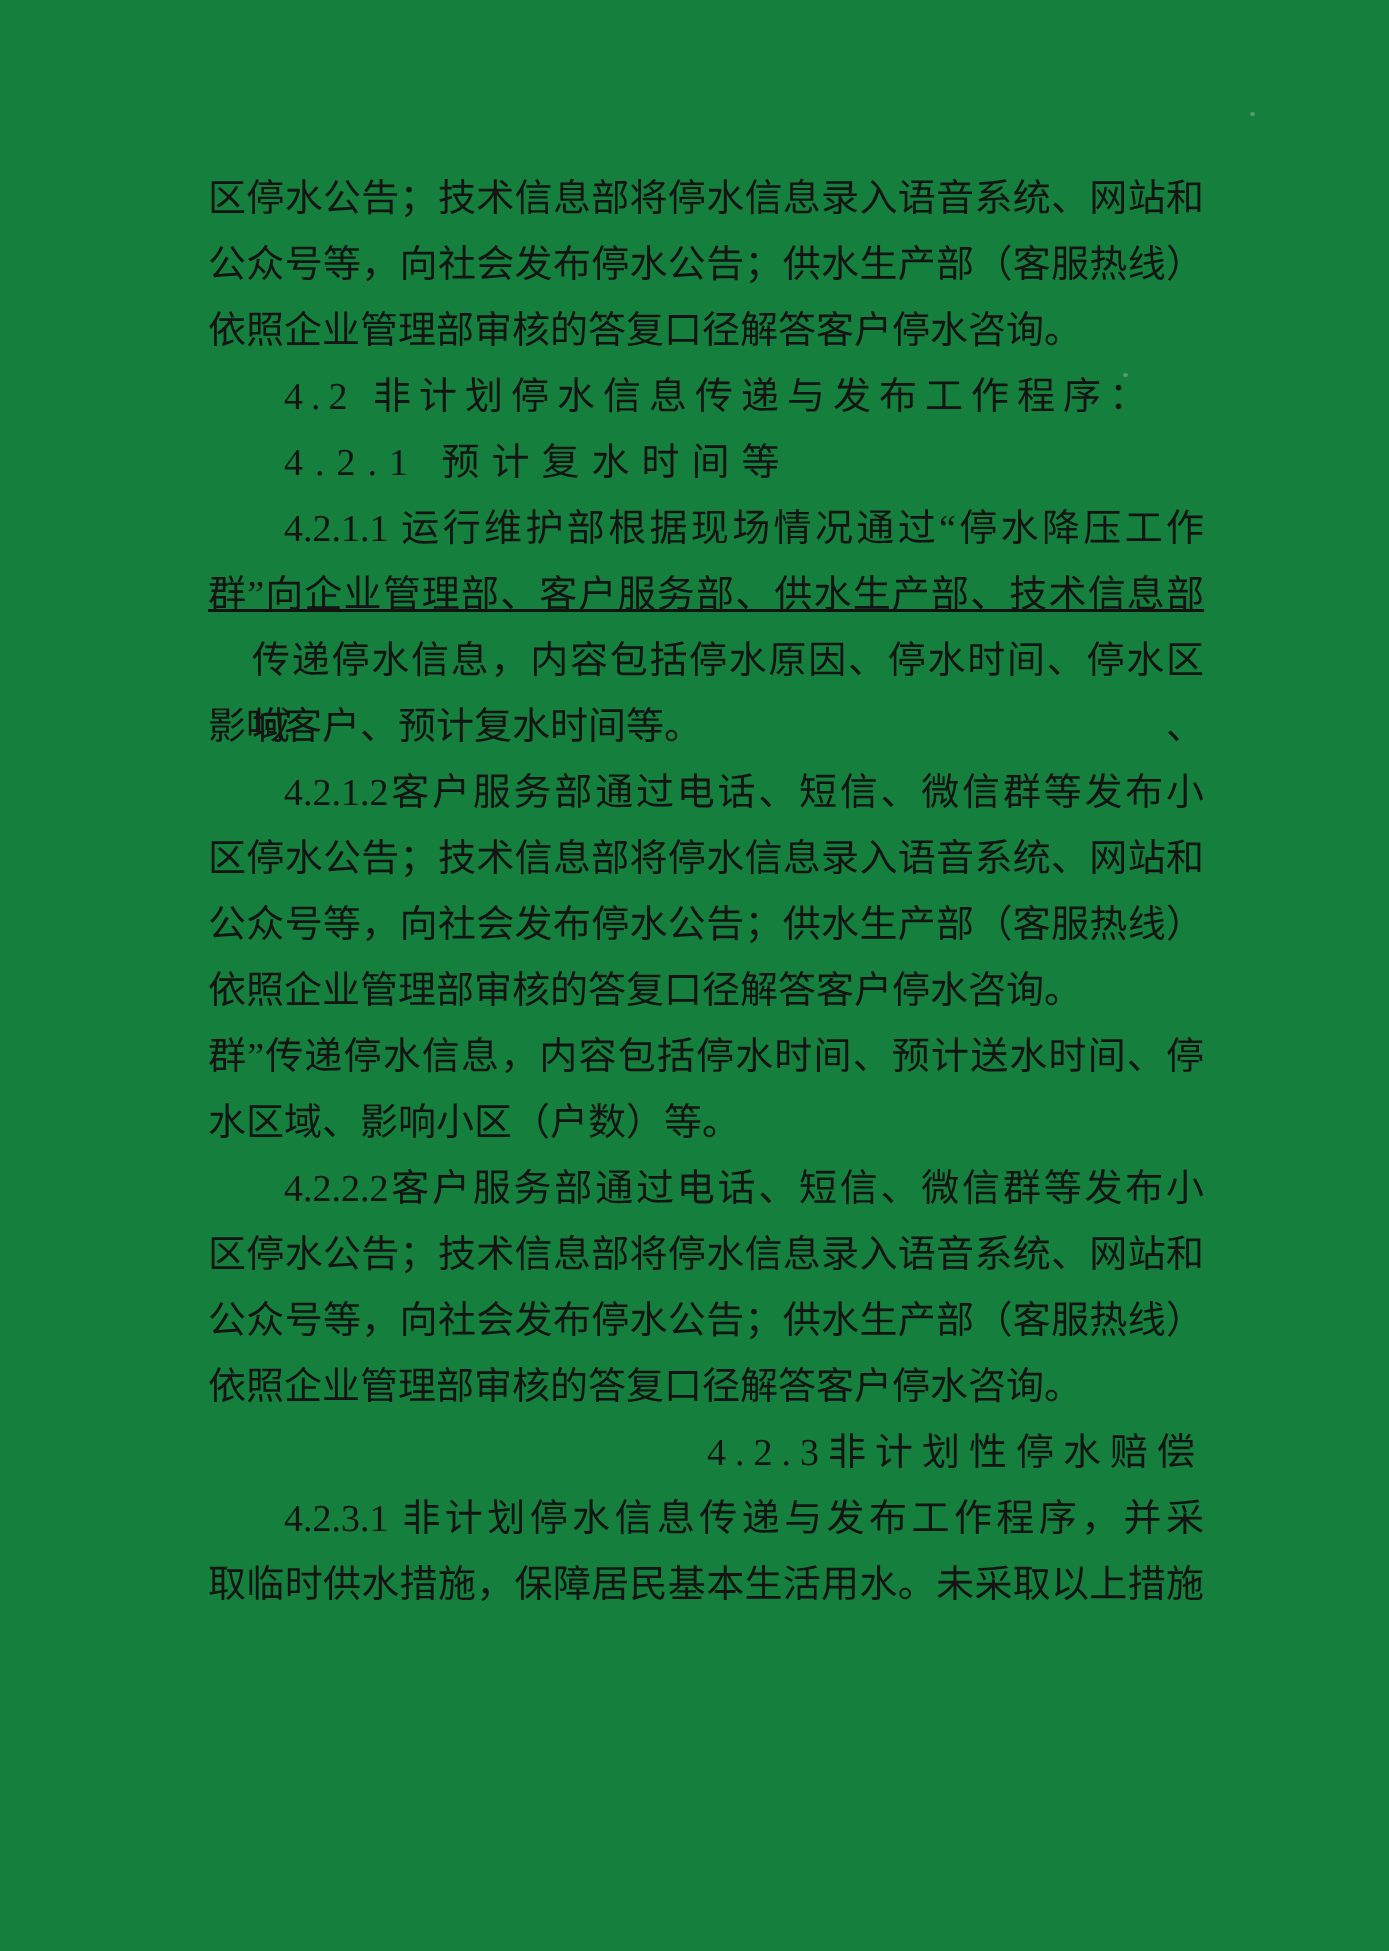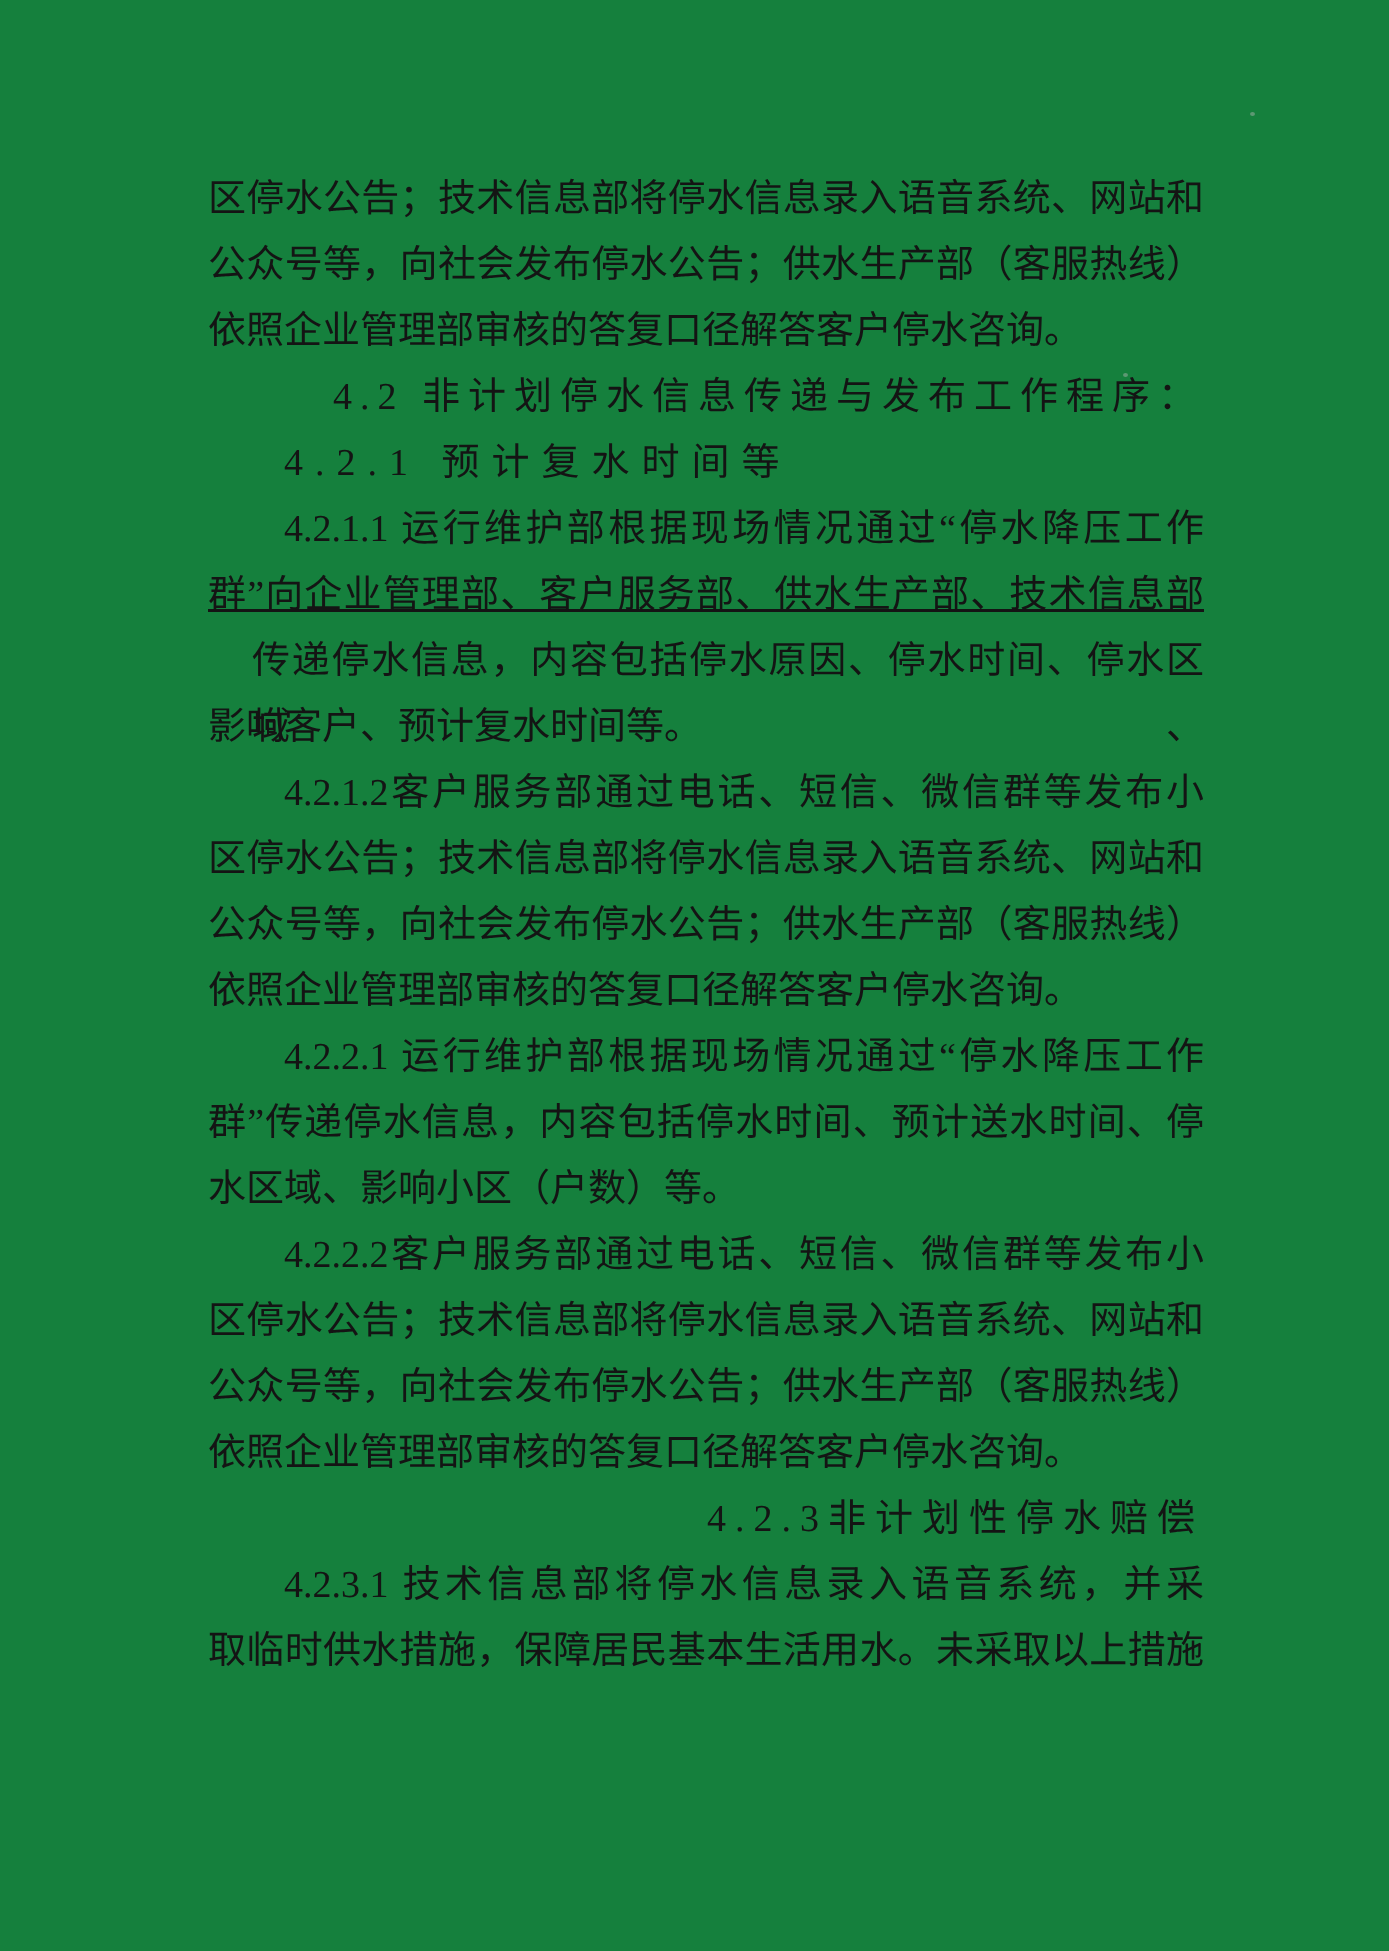--- a/index.html
+++ b/index.html
@@ -48,36 +48,35 @@
   }
 </style>
 </head>
 <body>
 
 <div class="page">
   <div class="text-block">
       <div class="line just" style="letter-spacing: 0px;">区停水公告；技术信息部将停水信息录入语音系统、网站和</div>
       <div class="line just" style="letter-spacing: 0px;">公众号等，向社会发布停水公告；供水生产部（客服热线）</div>
       <div class="line" style="letter-spacing: 0px;">依照企业管理部审核的答复口径解答客户停水咨询。</div>
-      <div class="line indent" style="letter-spacing: 8px; text-align: right;">4.2 非计划停水信息传递与发布工作程序：</div>
+      <div class="line indent" style="letter-spacing: 8px;">4.2 非计划停水信息传递与发布工作程序：</div>
       <div class="line indent" style="letter-spacing: 12px;">4.2.1 预计复水时间等</div>
       <div class="line indent just" style="letter-spacing: 0px;">4.2.1.1 运行维护部根据现场情况通过“停水降压工作</div>
       <div class="line just" style="letter-spacing: 0px; text-decoration: underline;">群”向企业管理部、客户服务部、供水生产部、技术信息部</div>
       <div class="line just" style="letter-spacing: 0px; margin-left: 44px;">传递停水信息，内容包括停水原因、停水时间、停水区域、</div>
       <div class="line" style="letter-spacing: 0px;">影响客户、预计复水时间等。</div>
       <div class="line indent just" style="letter-spacing: 0px;">4.2.1.2客户服务部通过电话、短信、微信群等发布小</div>
       <div class="line just" style="letter-spacing: 0px;">区停水公告；技术信息部将停水信息录入语音系统、网站和</div>
       <div class="line just" style="letter-spacing: 0px;">公众号等，向社会发布停水公告；供水生产部（客服热线）</div>
       <div class="line" style="letter-spacing: 0px;">依照企业管理部审核的答复口径解答客户停水咨询。</div>
-      <div class="line indent just" style="letter-spacing: 0px;">4.2.2.1 运行维护部根据现场情况通过“停水降压工作</div>
       <div class="line just" style="letter-spacing: 0px;">群”传递停水信息，内容包括停水时间、预计送水时间、停</div>
       <div class="line" style="letter-spacing: 0px;">水区域、影响小区（户数）等。</div>
       <div class="line indent just" style="letter-spacing: 0px;">4.2.2.2客户服务部通过电话、短信、微信群等发布小</div>
       <div class="line just" style="letter-spacing: 0px;">区停水公告；技术信息部将停水信息录入语音系统、网站和</div>
       <div class="line just" style="letter-spacing: 0px;">公众号等，向社会发布停水公告；供水生产部（客服热线）</div>
       <div class="line" style="letter-spacing: 0px;">依照企业管理部审核的答复口径解答客户停水咨询。</div>
       <div class="line indent" style="letter-spacing: 9px; text-align: right;">4.2.3非计划性停水赔偿</div>
-      <div class="line indent just" style="letter-spacing: 0px;">4.2.3.1 技术信息部将停水信息录入语音系统，并采</div>
+      <div class="line indent just" style="letter-spacing: 0px;">4.2.3.1 非计划停水信息传递与发布工作程序，并采</div>
       <div class="line just" style="letter-spacing: 0px;">取临时供水措施，保障居民基本生活用水。未采取以上措施</div>
     </div>
   <div class="speck" style="left:1250px; top:112px;"></div>
   <div class="speck" style="left:1123px; top:373px;"></div>
 </div>
 
 </body></html>

